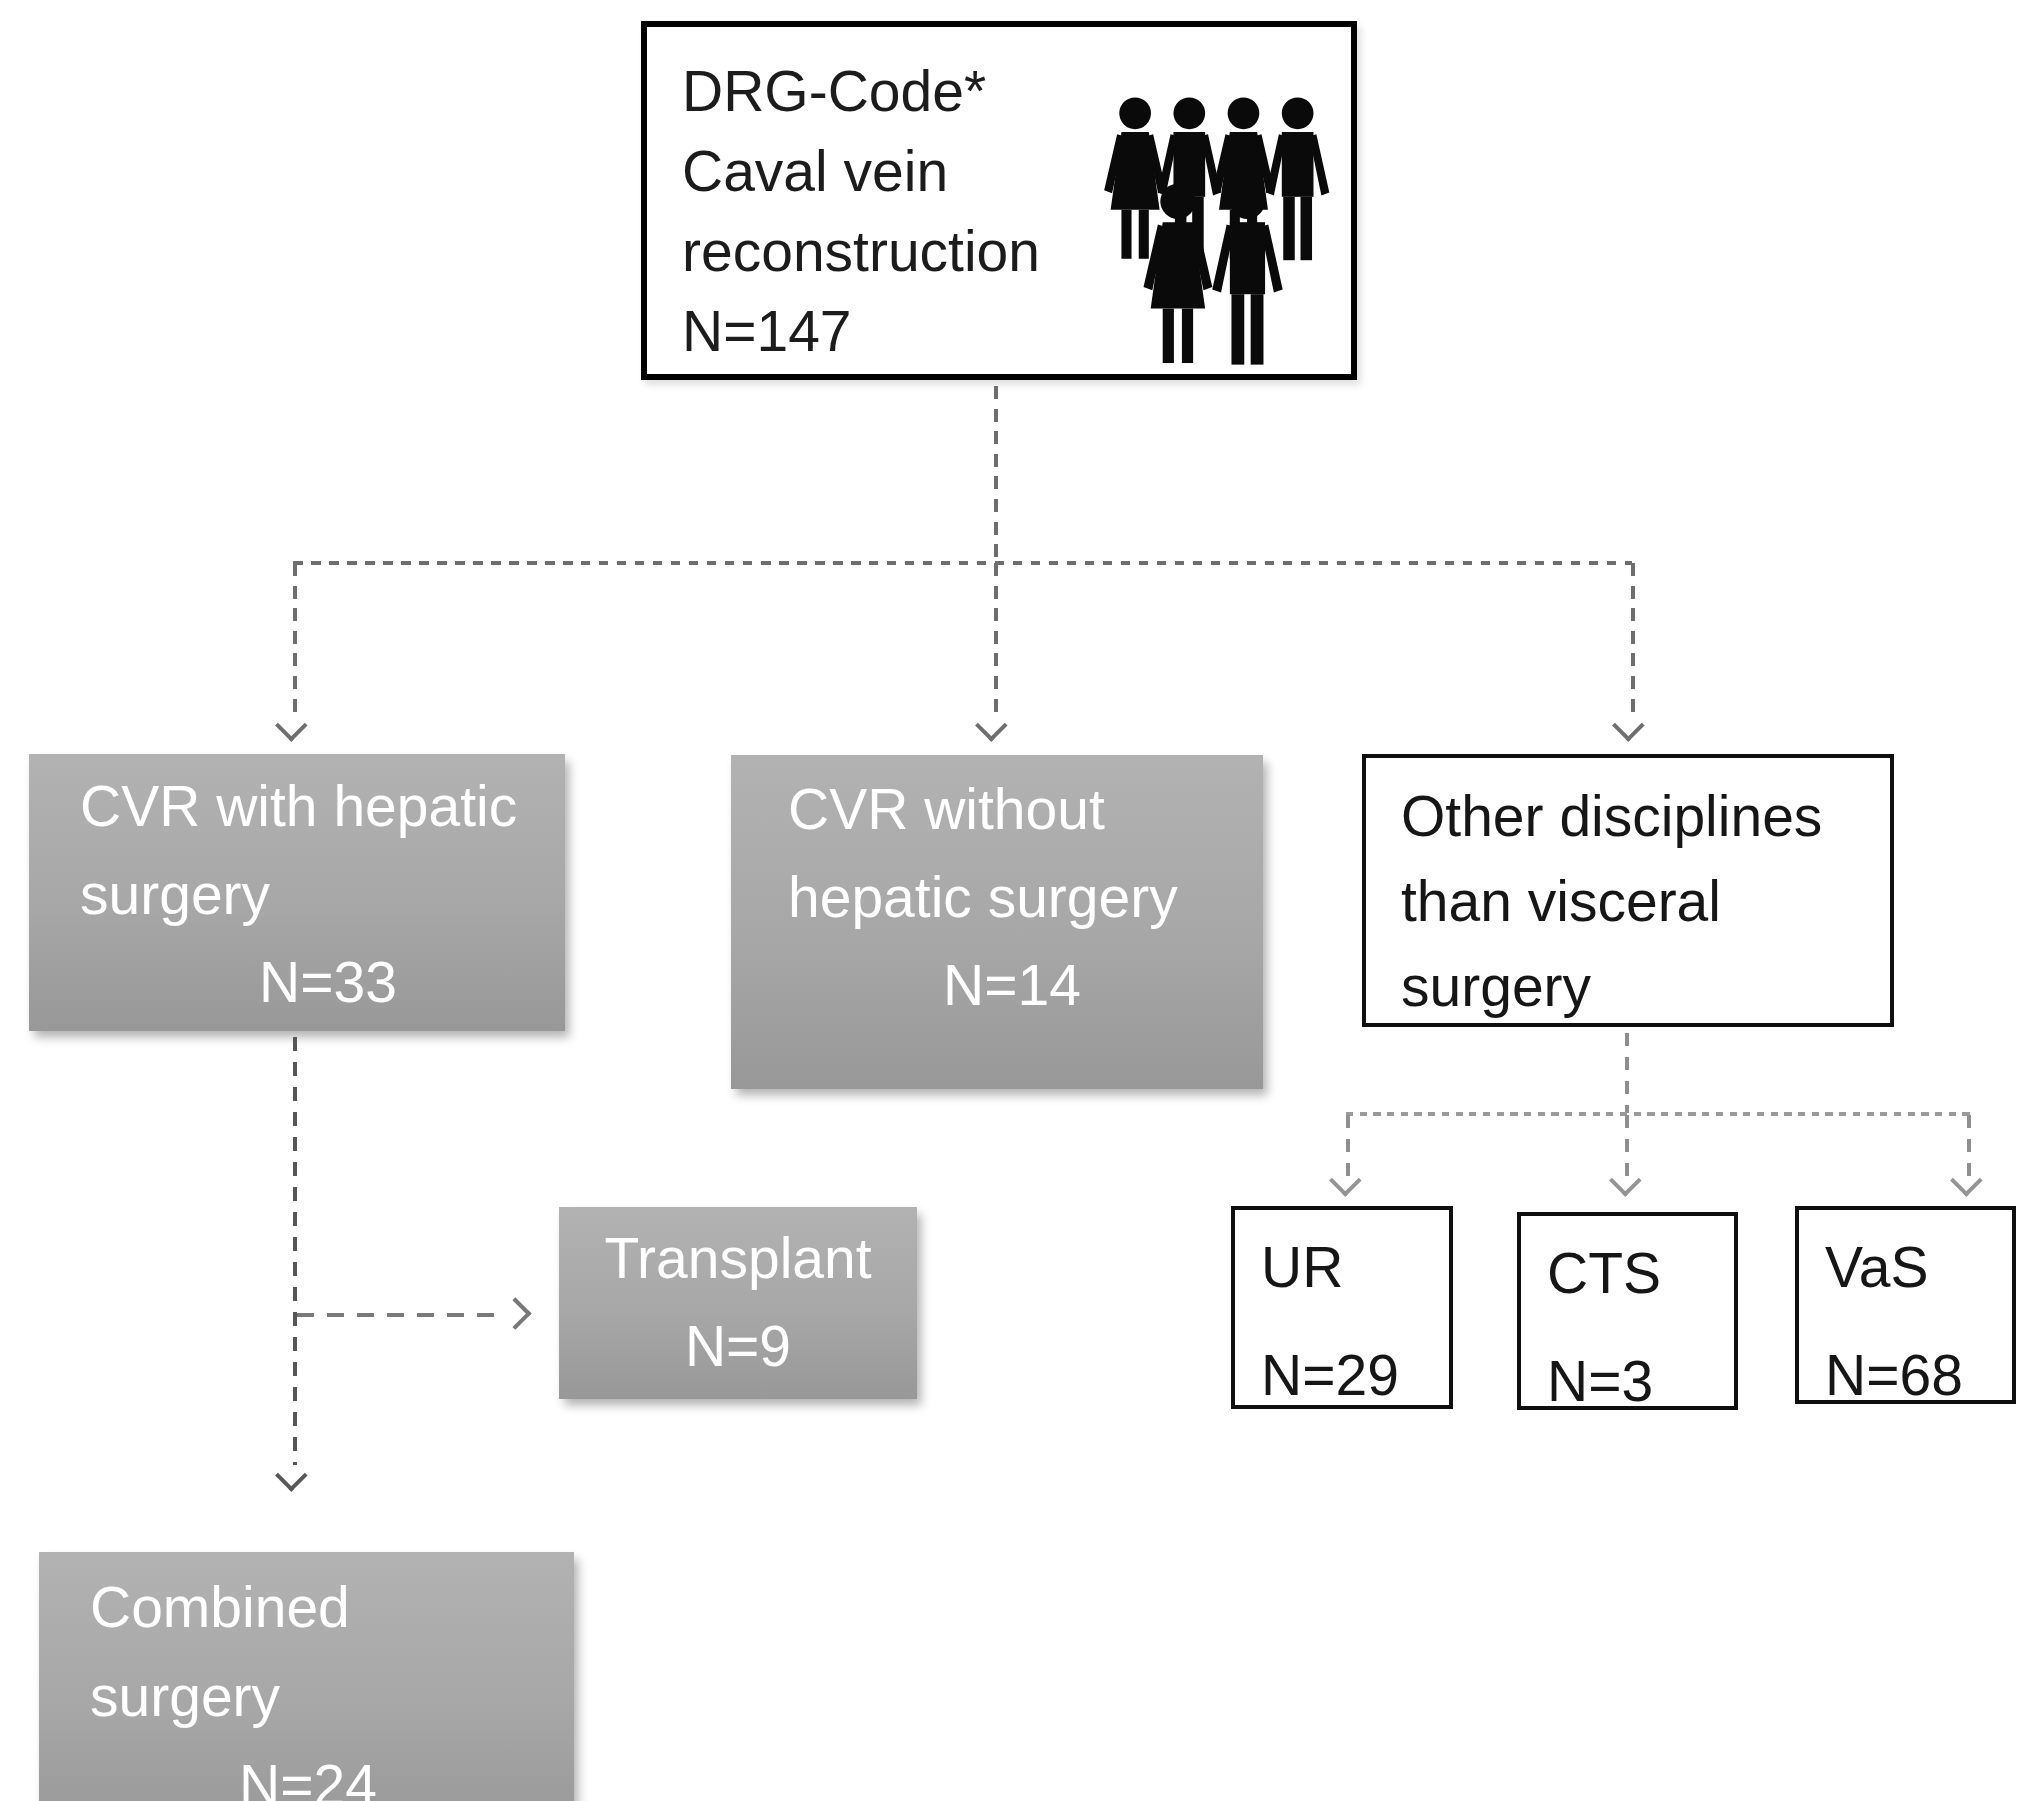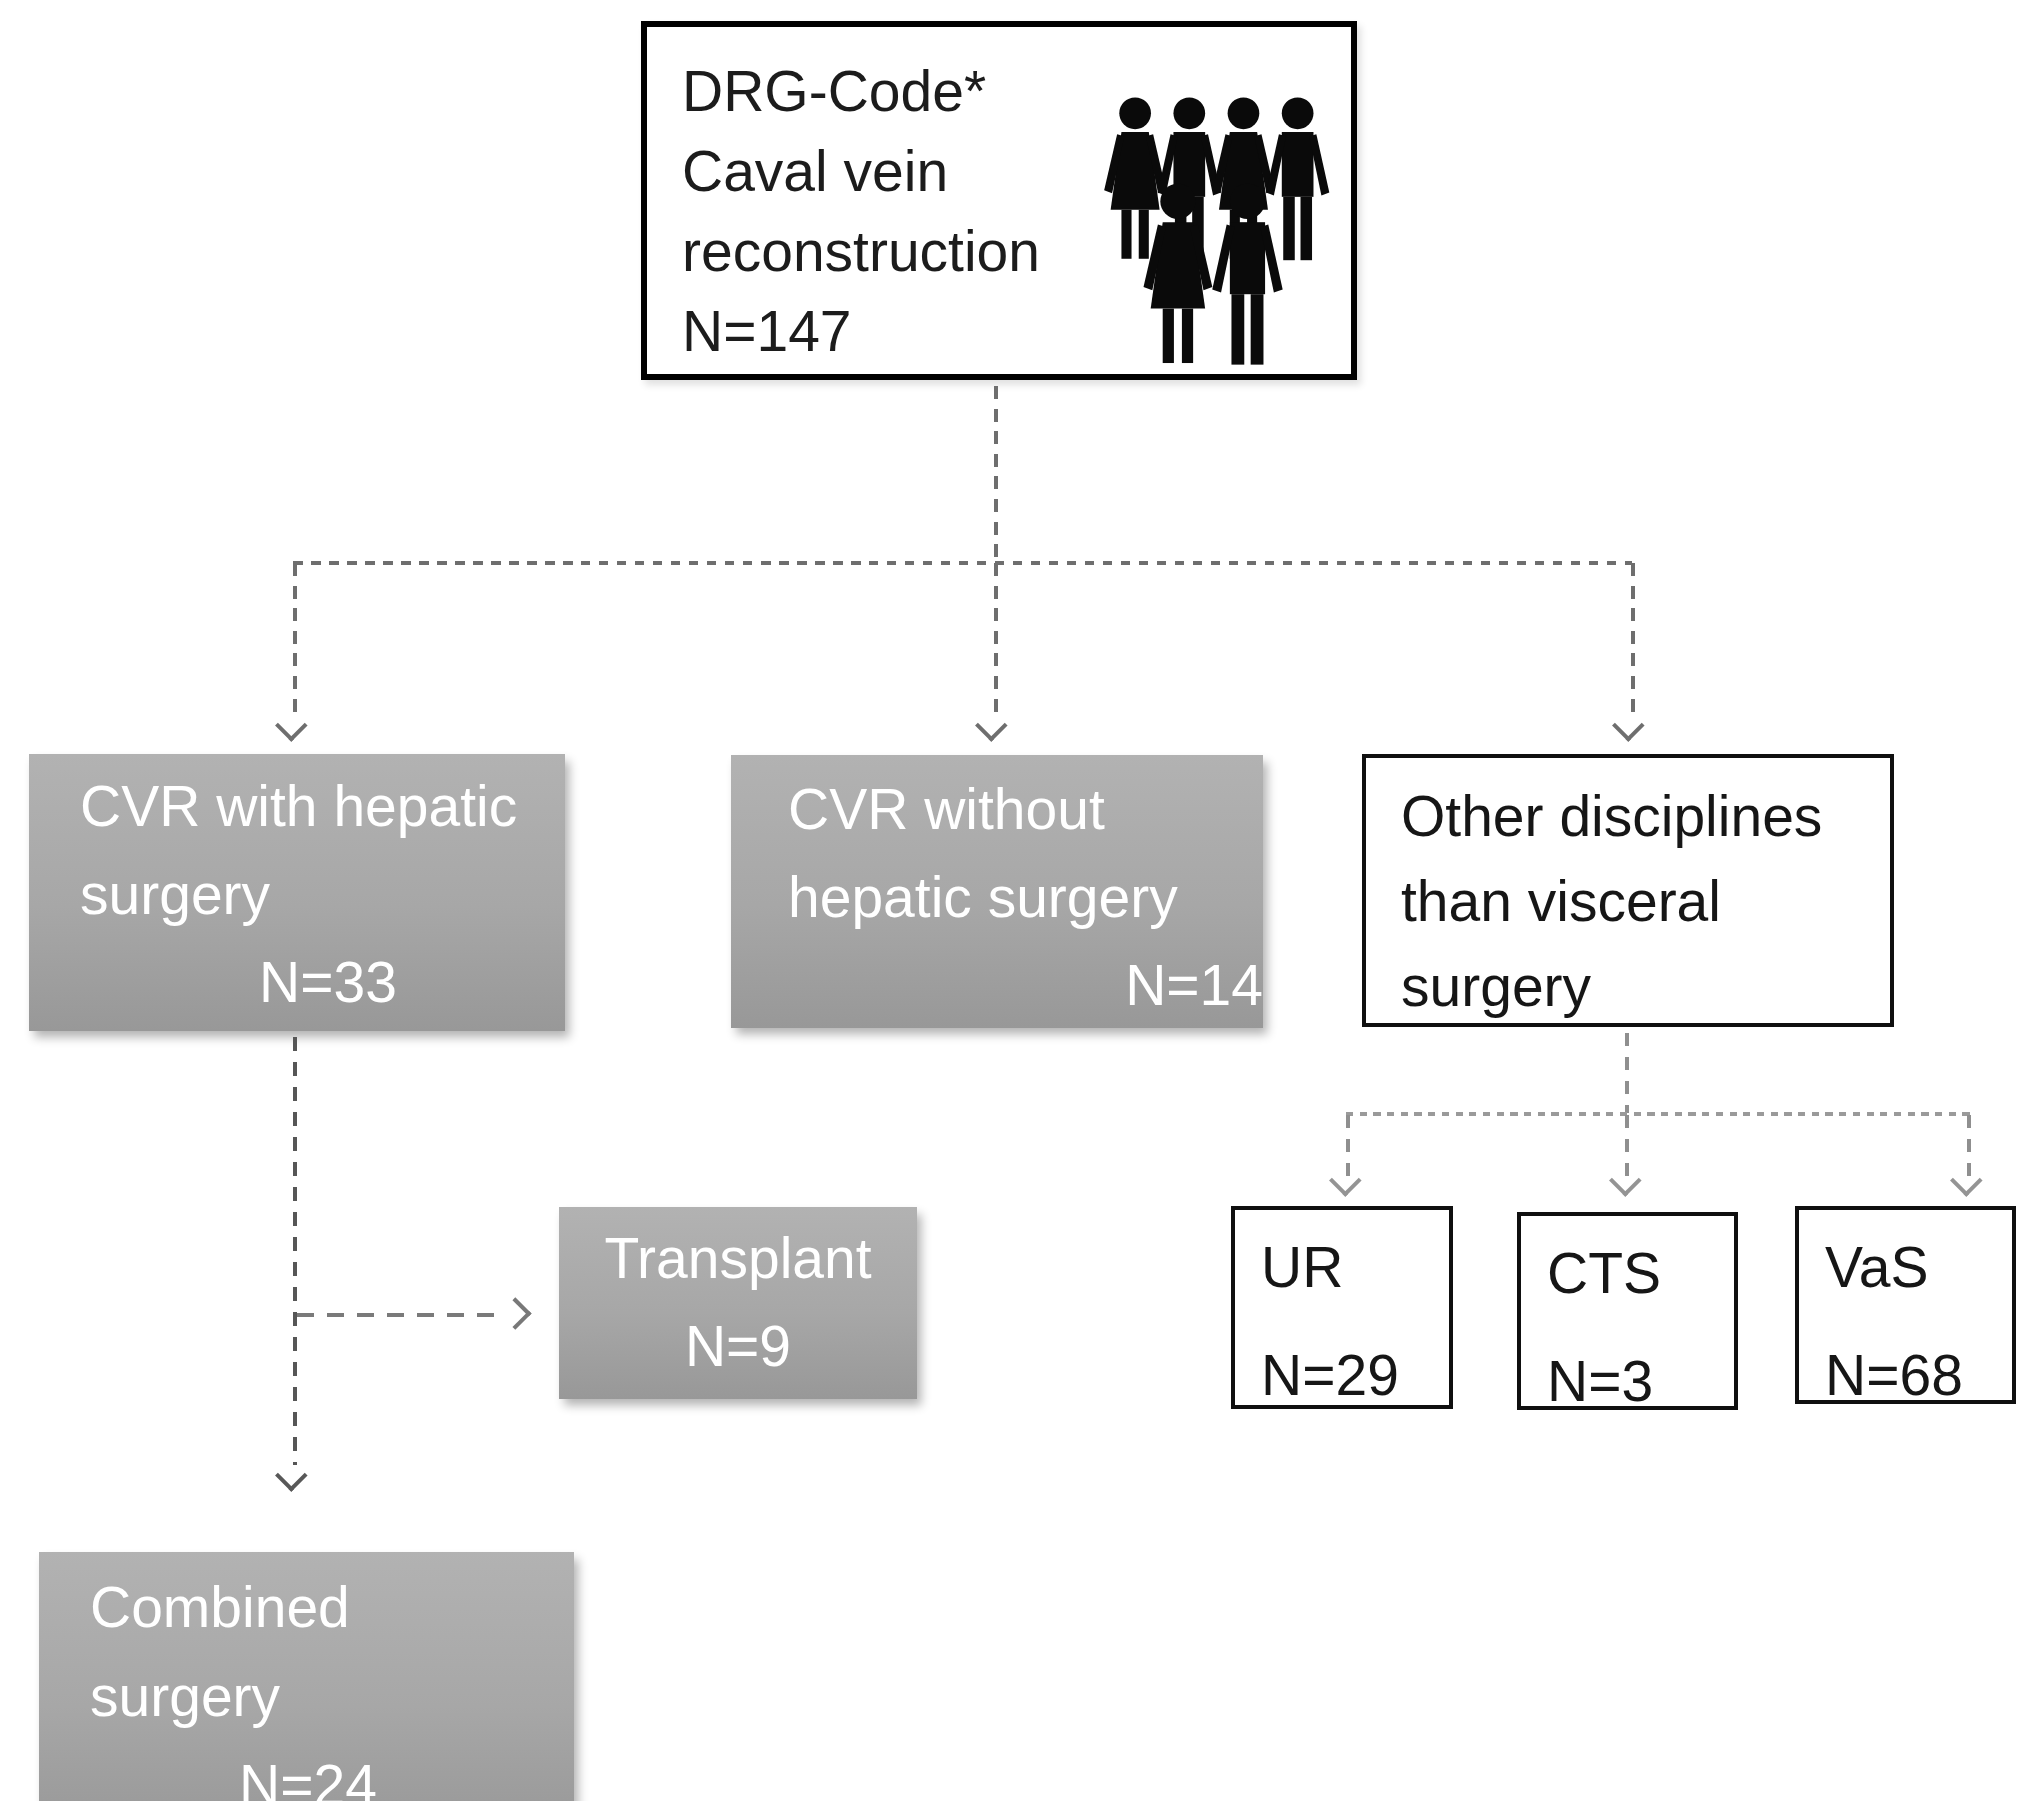--- a/index.html
+++ b/index.html
@@ -19,28 +19,28 @@
     box-shadow:3.6px 4.8px 7.2px rgba(0,0,0,0.12);
   }
   .root-text { padding:24px 0 0 35px; font-size:57px; line-height:80px; white-space:nowrap; }
   .gray-box {
     background:linear-gradient(180deg,#b2b2b2 0%,#a7a7a7 55%,#989898 100%);
     color:#ffffff; box-shadow:5.4px 6.6px 9.5px rgba(0,0,0,0.30);
   }
   .gray-text { font-size:57px; line-height:88px; white-space:nowrap; }
   .box-cvr-with      { left:29px;   top:754px; width:536px; height:277px; }
   .box-cvr-with  .gray-text { padding:8.3px 0 0 51px; }
-  .box-cvr-without   { left:731px; top:755px; width:532px; height:273px; }
+  .box-cvr-without   { left:731px; top:755px; width:532px; height:334px; }
   .box-cvr-without .gray-text { padding:9.5px 0 0 57px; }
   .box-transplant    { left:559px;  top:1207px; width:358px; height:192px; }
   .box-transplant .gray-text { padding-top:7.2px; text-align:center; }
   .box-combined      { left:39px;   top:1552px; width:535px; height:281px; }
   .box-combined .gray-text { padding:10.7px 0 0 51px; line-height:89px; }
   .indent-a { margin-left:179px; }   
-  .indent-b { margin-left:155px;text-align:right; }   
+  .indent-b { margin-left:155px; }   
   .indent-c { margin-left:149px; }   
   .box-other { left:1362px; top:754px; width:532px; height:273px; }
   .box-other .blk-text { padding:15.5px 0 0 35px; font-size:57px; line-height:85px; white-space:nowrap; }
   .small-box { display:flex; flex-direction:column; row-gap:48px; padding:27.4px 0 0 26px; }
   .small-box .blk-line { font-size:57px; line-height:60px; white-space:nowrap; }
   .box-ur  { left:1231px; top:1206px; width:222px; height:203px; }
   .box-cts { left:1517px; top:1212px; width:221px; height:198px; }
   .box-vas { left:1795px; top:1206px; width:221px; height:198px; }
   
   .vdash { position:absolute; width:4.2px;

